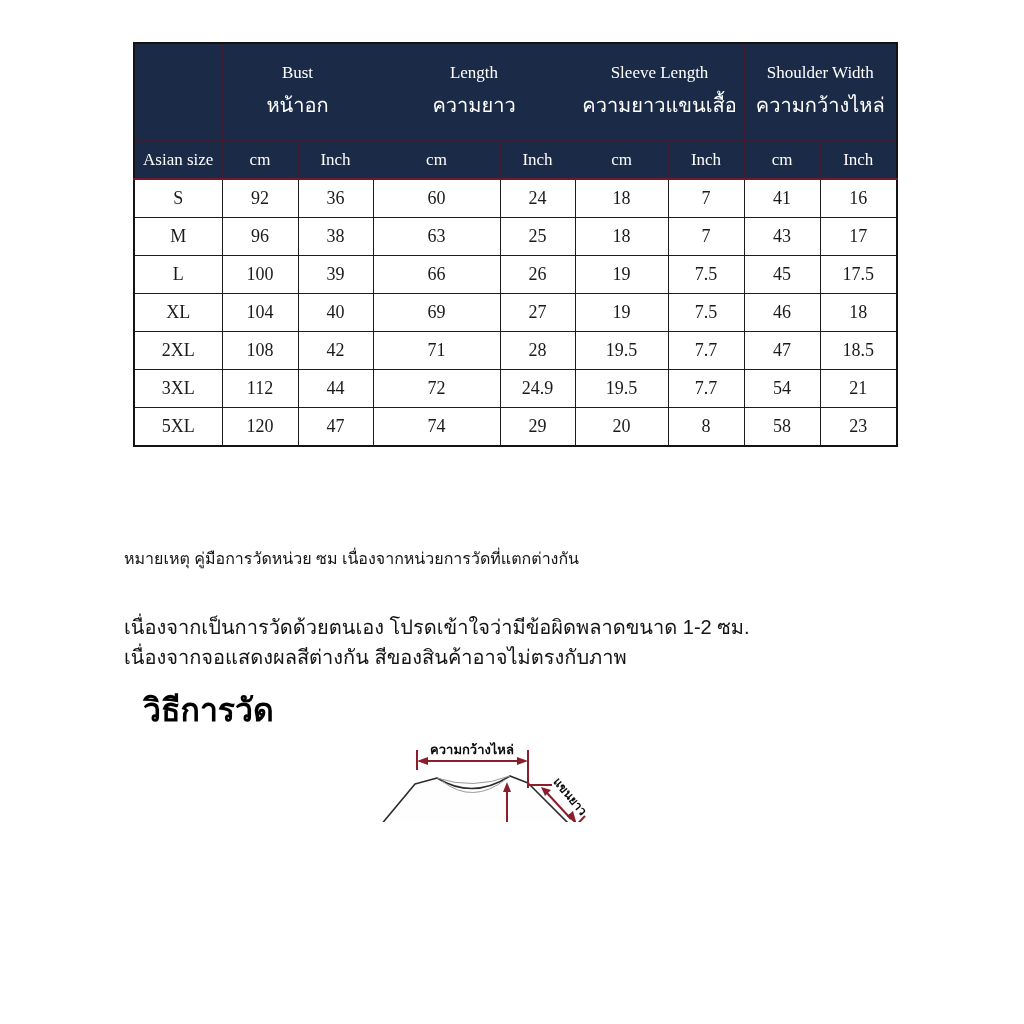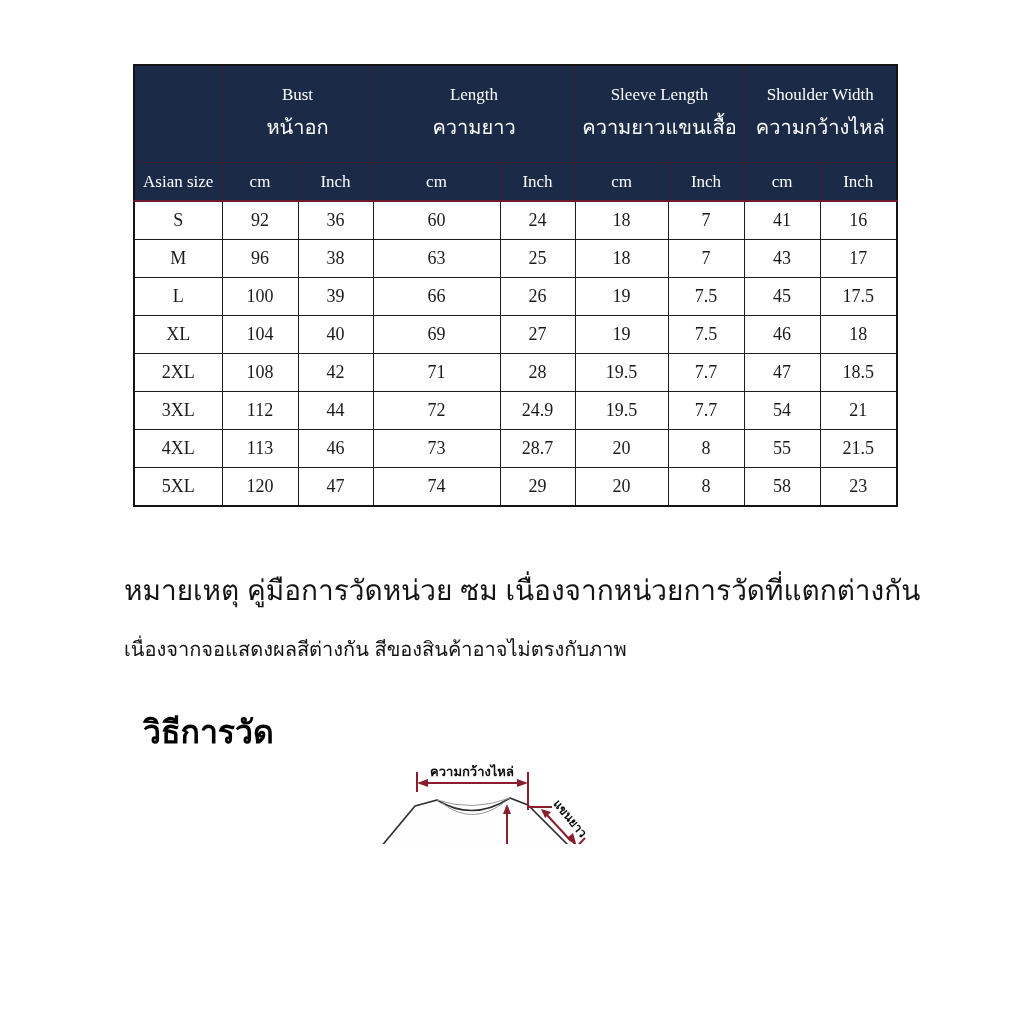--- a/index.html
+++ b/index.html
@@ -4,21 +4,20 @@
 <style>
   html, body { margin: 0; padding: 0; background: #ffffff; }
   .page {
     position: relative;
     width: 1024px;
     height: 822px;
     background: #ffffff;
     overflow: hidden;
     font-family: "Liberation Sans", sans-serif;
     color: #111;
-    margin-top: 22px;
   }
 
   
   table.size-table {
     position: absolute;
     left: 133px;
     top: 42px;
     width: 763px;
     border-collapse: collapse;
     table-layout: fixed;
@@ -53,21 +52,21 @@
     color: #1a1a1a;
     border: 1px solid #1c1c1c;
     font-size: 18px;
   }
 
   
   .note1 {
     position: absolute;
     left: 124px;
     top: 546px;
-    font-size: 28px;
+    font-size: 16px;
     color: #141414;
   }
   .note2 {
     position: absolute;
     left: 124px;
     top: 612px;
     font-size: 20px;
     line-height: 30px;
     color: #141414;
   }
@@ -202,46 +201,36 @@
         <td>112</td>
         <td>44</td>
         <td>72</td>
         <td>24.9</td>
         <td>19.5</td>
         <td>7.7</td>
         <td>54</td>
         <td>21</td>
       </tr>
       <tr class="data-row">
-        <td>4XL</td>
-        <td>113</td>
-        <td>46</td>
-        <td>73</td>
-        <td>28.7</td>
-        <td>20</td>
-        <td>8</td>
-        <td>55</td>
-        <td>21.5</td>
-      </tr>
-      <tr class="data-row">
         <td>5XL</td>
         <td>120</td>
         <td>47</td>
         <td>74</td>
         <td>29</td>
         <td>20</td>
         <td>8</td>
         <td>58</td>
         <td>23</td>
       </tr>
     </tbody>
   </table>
 
   <div class="note1">หมายเหตุ คู่มือการวัดหน่วย ซม เนื่องจากหน่วยการวัดที่แตกต่างกัน</div>
   <div class="note2">
+    <div>เนื่องจากเป็นการวัดด้วยตนเอง โปรดเข้าใจว่ามีข้อผิดพลาดขนาด 1-2 ซม.</div>
     <div>เนื่องจากจอแสดงผลสีต่างกัน สีของสินค้าอาจไม่ตรงกับภาพ</div>
   </div>
 
   <div class="heading">วิธีการวัด</div>
 
   <svg class="diagram" width="260" height="262" viewBox="0 0 260 262" xmlns="http://www.w3.org/2000/svg">
 
     <path class="shirt-outline" d="M67,40 L45,46 L10,88 L30,112 L46,102 L46,233 L160,233 L160,102 L183,113 L203,90 L158,45 L140,38 Q103,62 67,40 Z"></path>
 
     <path class="shirt-detail" d="M67,40 Q103,52 140,38"></path>

